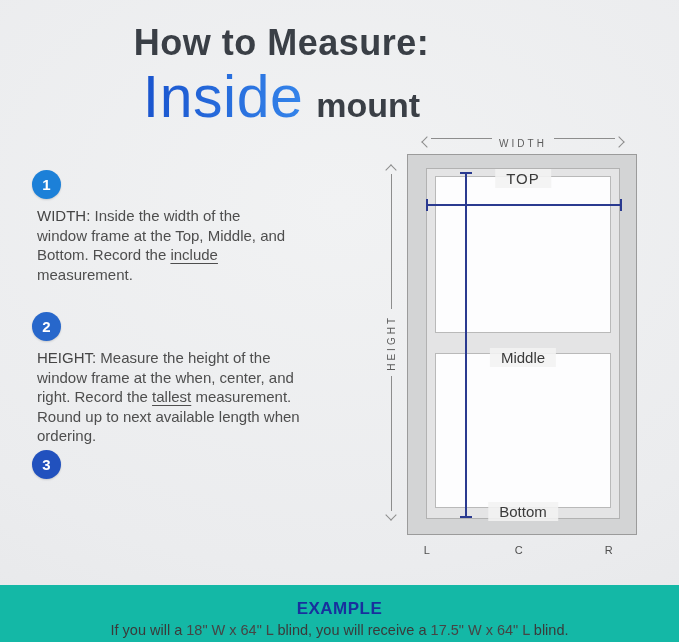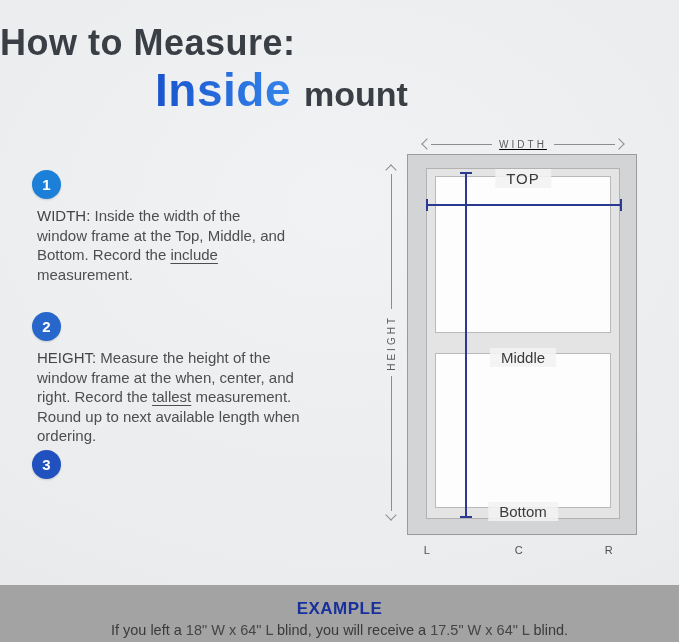--- a/index.html
+++ b/index.html
@@ -6,46 +6,46 @@
   body{
     width:679px;height:642px;position:relative;overflow:hidden;
     font-family:"Liberation Sans",sans-serif;
     background:#ebecee;
   }
   .poster{
     position:absolute;left:0;top:0;width:679px;height:585px;
     background:radial-gradient(140% 120% at 50% 35%, #f1f2f3 0%, #ebecee 52%, #e2e3e5 100%);
   }
   
-  .title{position:absolute;top:24px;left:0;width:563px;}
+  .title{position:absolute;top:24px;left:0;width:563px;text-align:center;}
   .t1{font-size:36px;font-weight:700;color:#3a3f46;letter-spacing:.5px;line-height:1.05;}
   .t2{display:flex;justify-content:center;align-items:baseline;gap:13px;margin-top:1px;}
   .t2 .accent{
-    font-size:46px;font-weight:700;letter-spacing:.5px;
+    font-size:59px;font-weight:400;letter-spacing:.5px;
     background-image:linear-gradient(90deg,#1a54ce,#3484ea);
     -webkit-background-clip:text;background-clip:text;
     -webkit-text-fill-color:transparent;color:#1a54ce;
   }
   .t2 .rest{font-size:34px;font-weight:700;color:#3a3f46;}
   
   .step{position:absolute;left:32px;width:345px;}
   .step-1{top:170px;} .step-2{top:312px;} .step-3{top:450px;}
   .badge{
     width:29px;height:29px;border-radius:50%;background:#1c80d8;
     color:#fff;font-size:15px;font-weight:700;
     display:flex;align-items:center;justify-content:center;
     box-shadow:0 1px 2px rgba(0,0,0,.15);
   }
   .step-text{margin-top:7px;margin-left:5px;font-size:15px;line-height:19.5px;color:#4e4e4e;}
   .rline{white-space:nowrap;}
   .b{font-weight:400;color:#454545;}
   .u{text-decoration:underline;text-underline-offset:3px;text-decoration-thickness:1px;}
   
   .width-arrow{position:absolute;left:423px;top:138px;width:200px;height:12px;
-    display:flex;align-items:center;text-decoration:underline;}
+    display:flex;align-items:flex-start;}
   .hline{flex:1;height:1px;background:#8d8d8d;}
   .w-label{font-size:10px;letter-spacing:3px;color:#5c5c5c;margin:0 7px;font-weight:500;}
   .chev{width:7px;height:7px;flex:0 0 auto;}
   .chev-left{border-left:1.5px solid #8d8d8d;border-bottom:1.5px solid #8d8d8d;transform:rotate(45deg);}
   .chev-right{border-right:1.5px solid #8d8d8d;border-top:1.5px solid #8d8d8d;transform:rotate(45deg);}
   .chev-up{border-left:1.5px solid #8d8d8d;border-top:1.5px solid #8d8d8d;transform:rotate(45deg);}
   .chev-down{border-right:1.5px solid #8d8d8d;border-bottom:1.5px solid #8d8d8d;transform:rotate(45deg);}
   .height-arrow{position:absolute;left:384px;top:166px;width:14px;height:353px;
     display:flex;flex-direction:column;align-items:center;}
   .vline{flex:1;width:1px;background:#8d8d8d;}
@@ -71,21 +71,21 @@
   .pos-label{position:absolute;left:523px;transform:translateX(-50%);
     font-size:15px;color:#3a3a3a;background:rgba(242,242,243,.88);
     padding:1px 11px;white-space:nowrap;line-height:17px;}
   .pos-top{top:169px;letter-spacing:1px;}
   .pos-middle{top:348px;}
   .pos-bottom{top:502px;}
   .lcr span{position:absolute;top:544px;transform:translateX(-50%);
     font-size:11px;color:#4f4f4f;letter-spacing:.5px;}
   .lcr .l{left:427px;} .lcr .c{left:519px;} .lcr .r{left:609px;}
   
-  .example{position:absolute;left:0;top:585px;width:679px;height:57px;background:#a3a3a3;text-align:center;}
+  .example{position:absolute;left:0;top:585px;width:679px;height:57px;background:#14b8a6;text-align:center;}
   .ex-head{margin-top:14px;font-size:17px;font-weight:700;color:#18309d;letter-spacing:.5px;}
   .ex-text{margin-top:3px;font-size:14.5px;color:#3a3a3a;}
   .ex-text .rline{display:inline;}
 </style>
 </head>
 <body>
 
 <div class="poster">
 
   <header class="title">
@@ -154,14 +154,14 @@
     <div class="lcr">
       <span class="l">L</span>
       <span class="c">C</span>
       <span class="r">R</span>
     </div>
   </div>
 </div>
 
 <div class="example">
   <div class="ex-head" style="color: rgb(24, 48, 157);">EXAMPLE</div>
-  <div class="ex-text"><div class="rline"><span>If you left a </span><span class="b">18" W x 64" L</span><span> blind, you will receive a </span><span class="b">17.5" W x 64" L</span><span> blind.</span></div></div>
+  <div class="ex-text"><div class="rline"><span>If you will a </span><span class="b">18" W x 64" L</span><span> blind, you will receive a </span><span class="b">17.5" W x 64" L</span><span> blind.</span></div></div>
 </div>
 
 </body></html>

